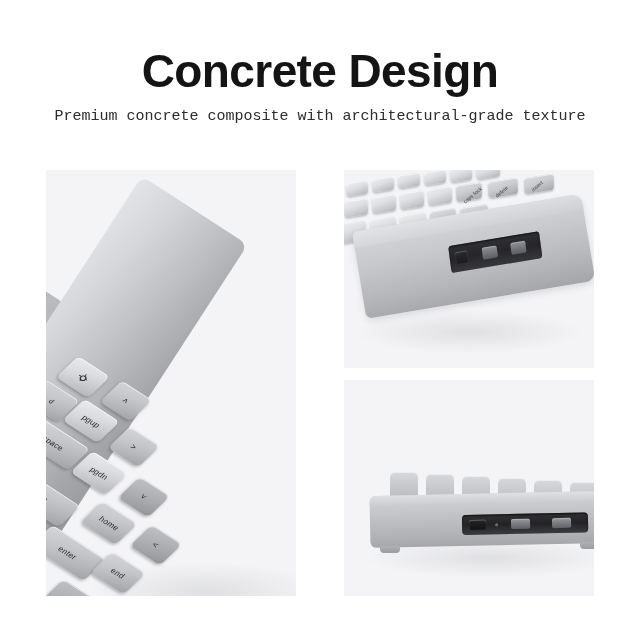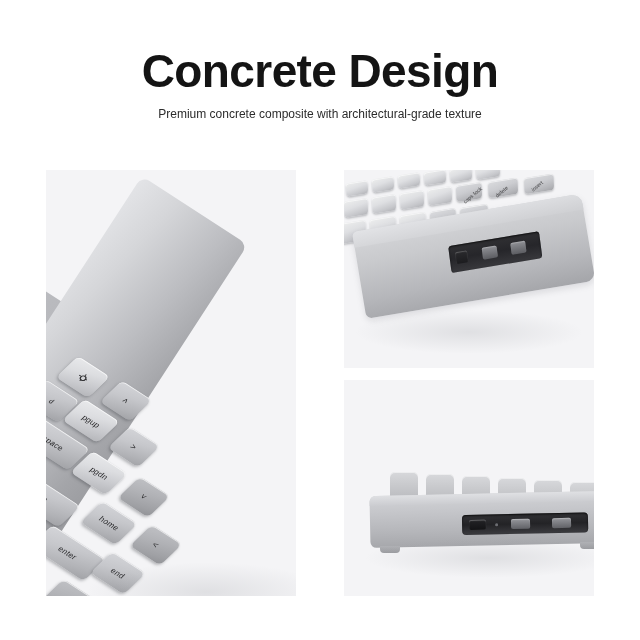--- a/index.html
+++ b/index.html
@@ -16,24 +16,25 @@
   .title {
     font-size: 46px;
     font-weight: 700;
     letter-spacing: -0.6px;
     color: #141414;
     line-height: 1;
     padding-top: 48px;
   }
   .subtitle {
     margin-top: 12px;
-    font-size: 12px;
+    font-size: 15px;
     font-weight: 400;
     color: #2c2c2c;
     line-height: 1.42;
+    font-family: Liberation Mono, monospace;
   }
   .subtitle span { display: block; }
 
   
   .panel {
     position: absolute;
     background: #f4f4f6;
     overflow: hidden;
   }
   #panel-left  { left: 46px;  top: 170px; width: 250px; height: 426px; }

